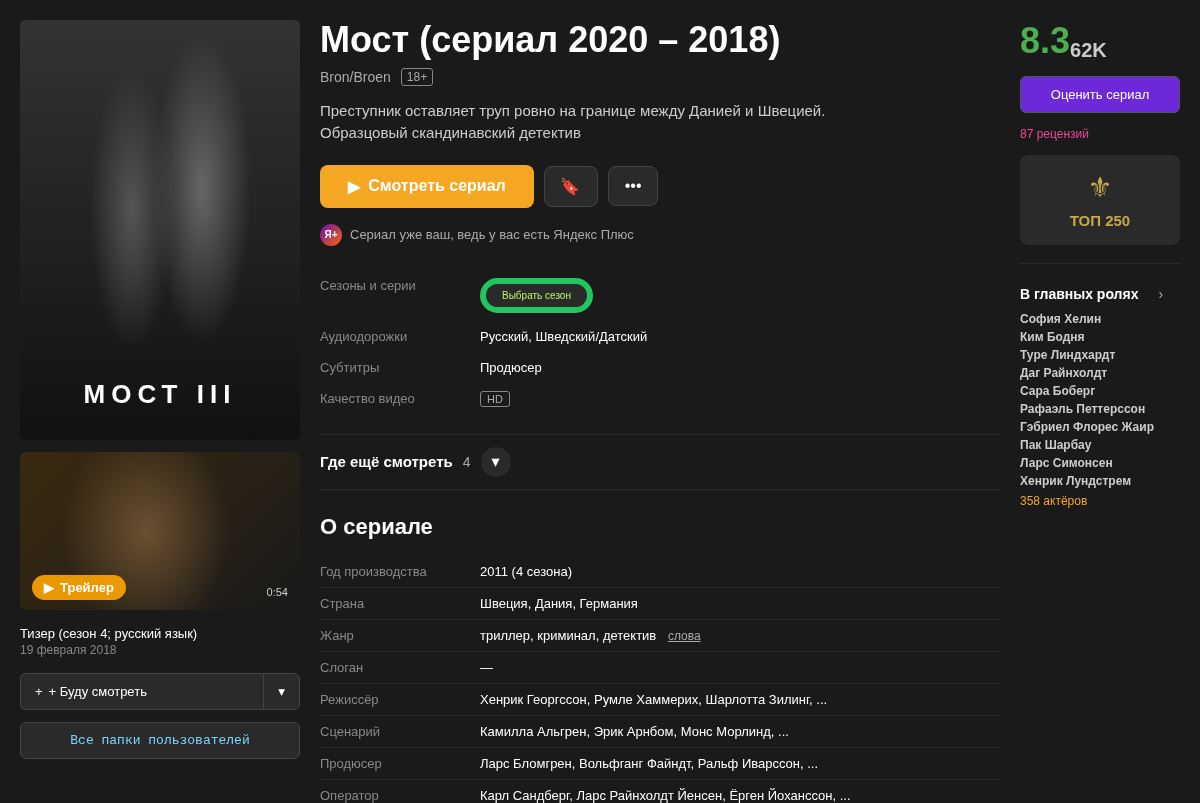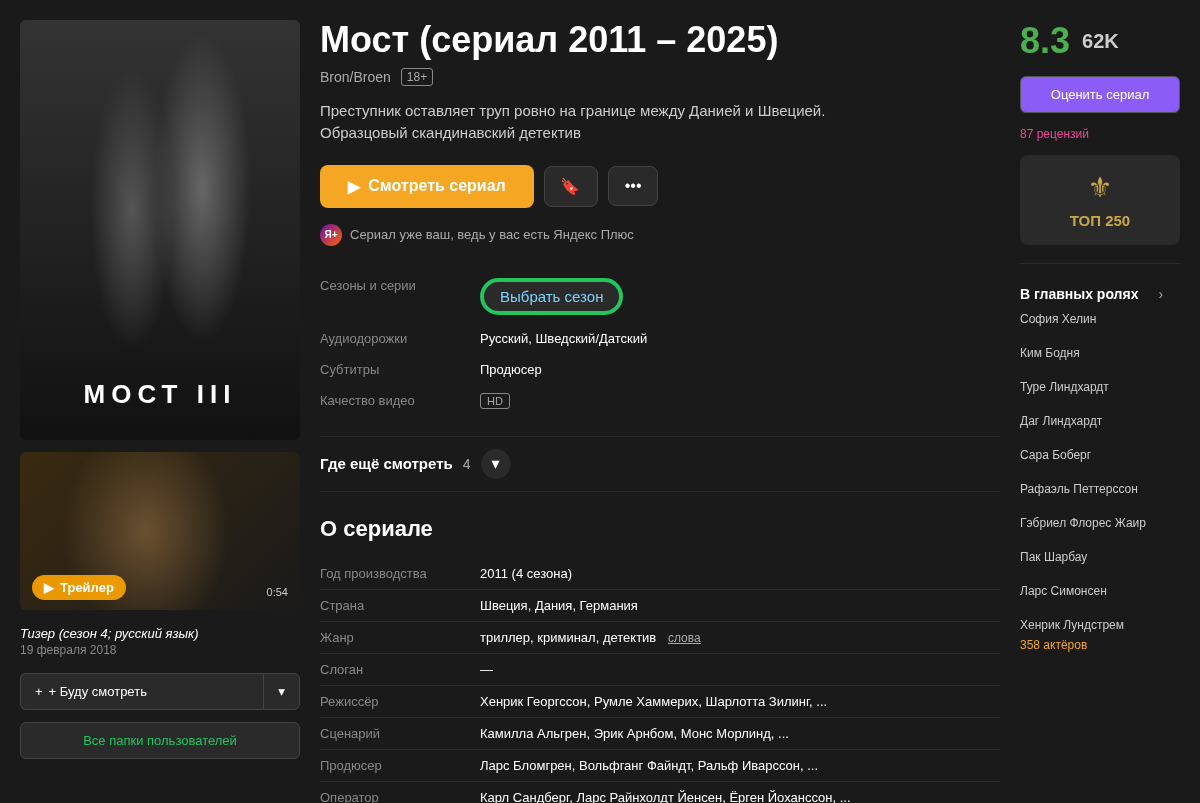--- a/index.html
+++ b/index.html
@@ -90,21 +90,20 @@
       font-size: 11px;
       color: #ccc;
       text-align: right;
     }
     .trailer-info {
       padding: 4px 0;
     }
     .trailer-info-title {
       font-size: 13px;
       color: #fff;
-      font-style: italic;
     }
     .trailer-info-date {
       font-size: 12px;
       color: #888;
       margin-top: 2px;
     }
     .watchlist-row {
       display: flex;
       gap: 0;
       width: 100%;
@@ -130,24 +129,25 @@
       padding: 10px 14px;
       color: #fff;
       cursor: pointer;
     }
     .folders-btn {
       width: 100%;
       background: #2a2a2a;
       border: 1px solid #444;
       border-radius: 6px;
       padding: 10px;
-      color: #22c55e;
+      color: #7dd3fc;
       cursor: pointer;
       font-size: 13px;
       text-align: center;
+      font-family: Liberation Mono, monospace;
     }
 
     
     .mid-col {
       flex: 1;
       min-width: 0;
     }
     .show-title {
       font-size: 36px;
       font-weight: 900;
@@ -241,25 +241,25 @@
       font-size: 13px;
       width: 160px;
       padding-right: 20px;
     }
     .info-value {
       color: #fff;
       font-size: 13px;
     }
     .season-btn {
       background: #2a2a2a;
-      border: 4px solid #22c55e;
+      border: 6px solid #22c55e;
       border-radius: 20px;
       padding: 6px 16px;
-      color: #7dd3fc;
-      font-size: 15px;
+      color: #bef264;
+      font-size: 10px;
       cursor: pointer;
     }
     .hd-badge {
       border: 1px solid #888;
       border-radius: 3px;
       padding: 1px 6px;
       font-size: 11px;
       color: #aaa;
     }
     .where-watch-row {
@@ -328,35 +328,35 @@
     
     .right-col {
       width: 160px;
       flex-shrink: 0;
       display: flex;
       flex-direction: column;
       gap: 14px;
     }
     .rating-block {
       display: flex;
-      align-items: center;
-      gap: 12px;
+      align-items: flex-end;
+      gap: 0;
     }
     .rating-score {
       font-size: 36px;
       font-weight: 900;
       color: #4caf50;
     }
     .rating-count {
       font-size: 20px;
       font-weight: bold;
       color: #ccc;
     }
     .rate-btn {
-      background: #8b5cf6;
+      background: #6d28d9;
       border: 1px solid #555;
       border-radius: 6px;
       padding: 10px;
       color: #fff;
       font-size: 13px;
       cursor: pointer;
       text-align: center;
       width: 100%;
     }
     .reviews-text {
@@ -397,21 +397,22 @@
     }
     .cast-arrow {
       color: #aaa;
       font-size: 14px;
       cursor: pointer;
     }
     .cast-list {
       list-style: none;
       display: flex;
       flex-direction: column;
-      gap: 20px;
+      gap: 4px;
+      font-weight: bold;
     }
     .cast-name {
       font-size: 12px;
       color: #ccc;
     }
     .cast-link {
       color: #f5a623;
       font-size: 12px;
       cursor: pointer;
       margin-top: 6px;
@@ -454,21 +455,21 @@
         <span>+ Буду смотреть</span>
       </button>
       <button class="watchlist-arrow">
         <span>▾</span>
       </button>
     </div>
     <button class="folders-btn">Все папки пользователей</button>
   </div>
 
   <div class="mid-col">
-    <h1 class="show-title">Мост (сериал 2011 – 2025)</h1>
+    <h1 class="show-title">Мост (сериал 2020 – 2018)</h1>
     <div class="show-meta-row">
       <span>Bron/Broen</span>
       <span class="age-badge">18+</span>
     </div>
     <p class="show-desc">Преступник оставляет труп ровно на границе между Данией и Швецией. Образцовый скандинавский детектив</p>
 
     <div class="action-row">
       <button class="watch-btn">
         <span>▶</span>
         <span>Смотреть сериал</span>
@@ -578,21 +579,21 @@
 
     <div class="cast-section">
       <div class="cast-title-row">
         <span class="cast-title">В главных ролях</span>
         <span class="cast-arrow">›</span>
       </div>
       <ul class="cast-list">
         <li class="cast-name">София Хелин</li>
         <li class="cast-name">Ким Бодня</li>
         <li class="cast-name">Туре Линдхардт</li>
-        <li class="cast-name">Даг Линдхардт</li>
+        <li class="cast-name">Даг Райнхолдт</li>
         <li class="cast-name">Сара Боберг</li>
         <li class="cast-name">Рафаэль Петтерссон</li>
         <li class="cast-name">Гэбриел Флорес Жаир</li>
         <li class="cast-name">Пак Шарбау</li>
         <li class="cast-name">Ларс Симонсен</li>
         <li class="cast-name">Хенрик Лундстрем</li>
       </ul>
       <a class="cast-link">358 актёров</a>
     </div>
   </div>

